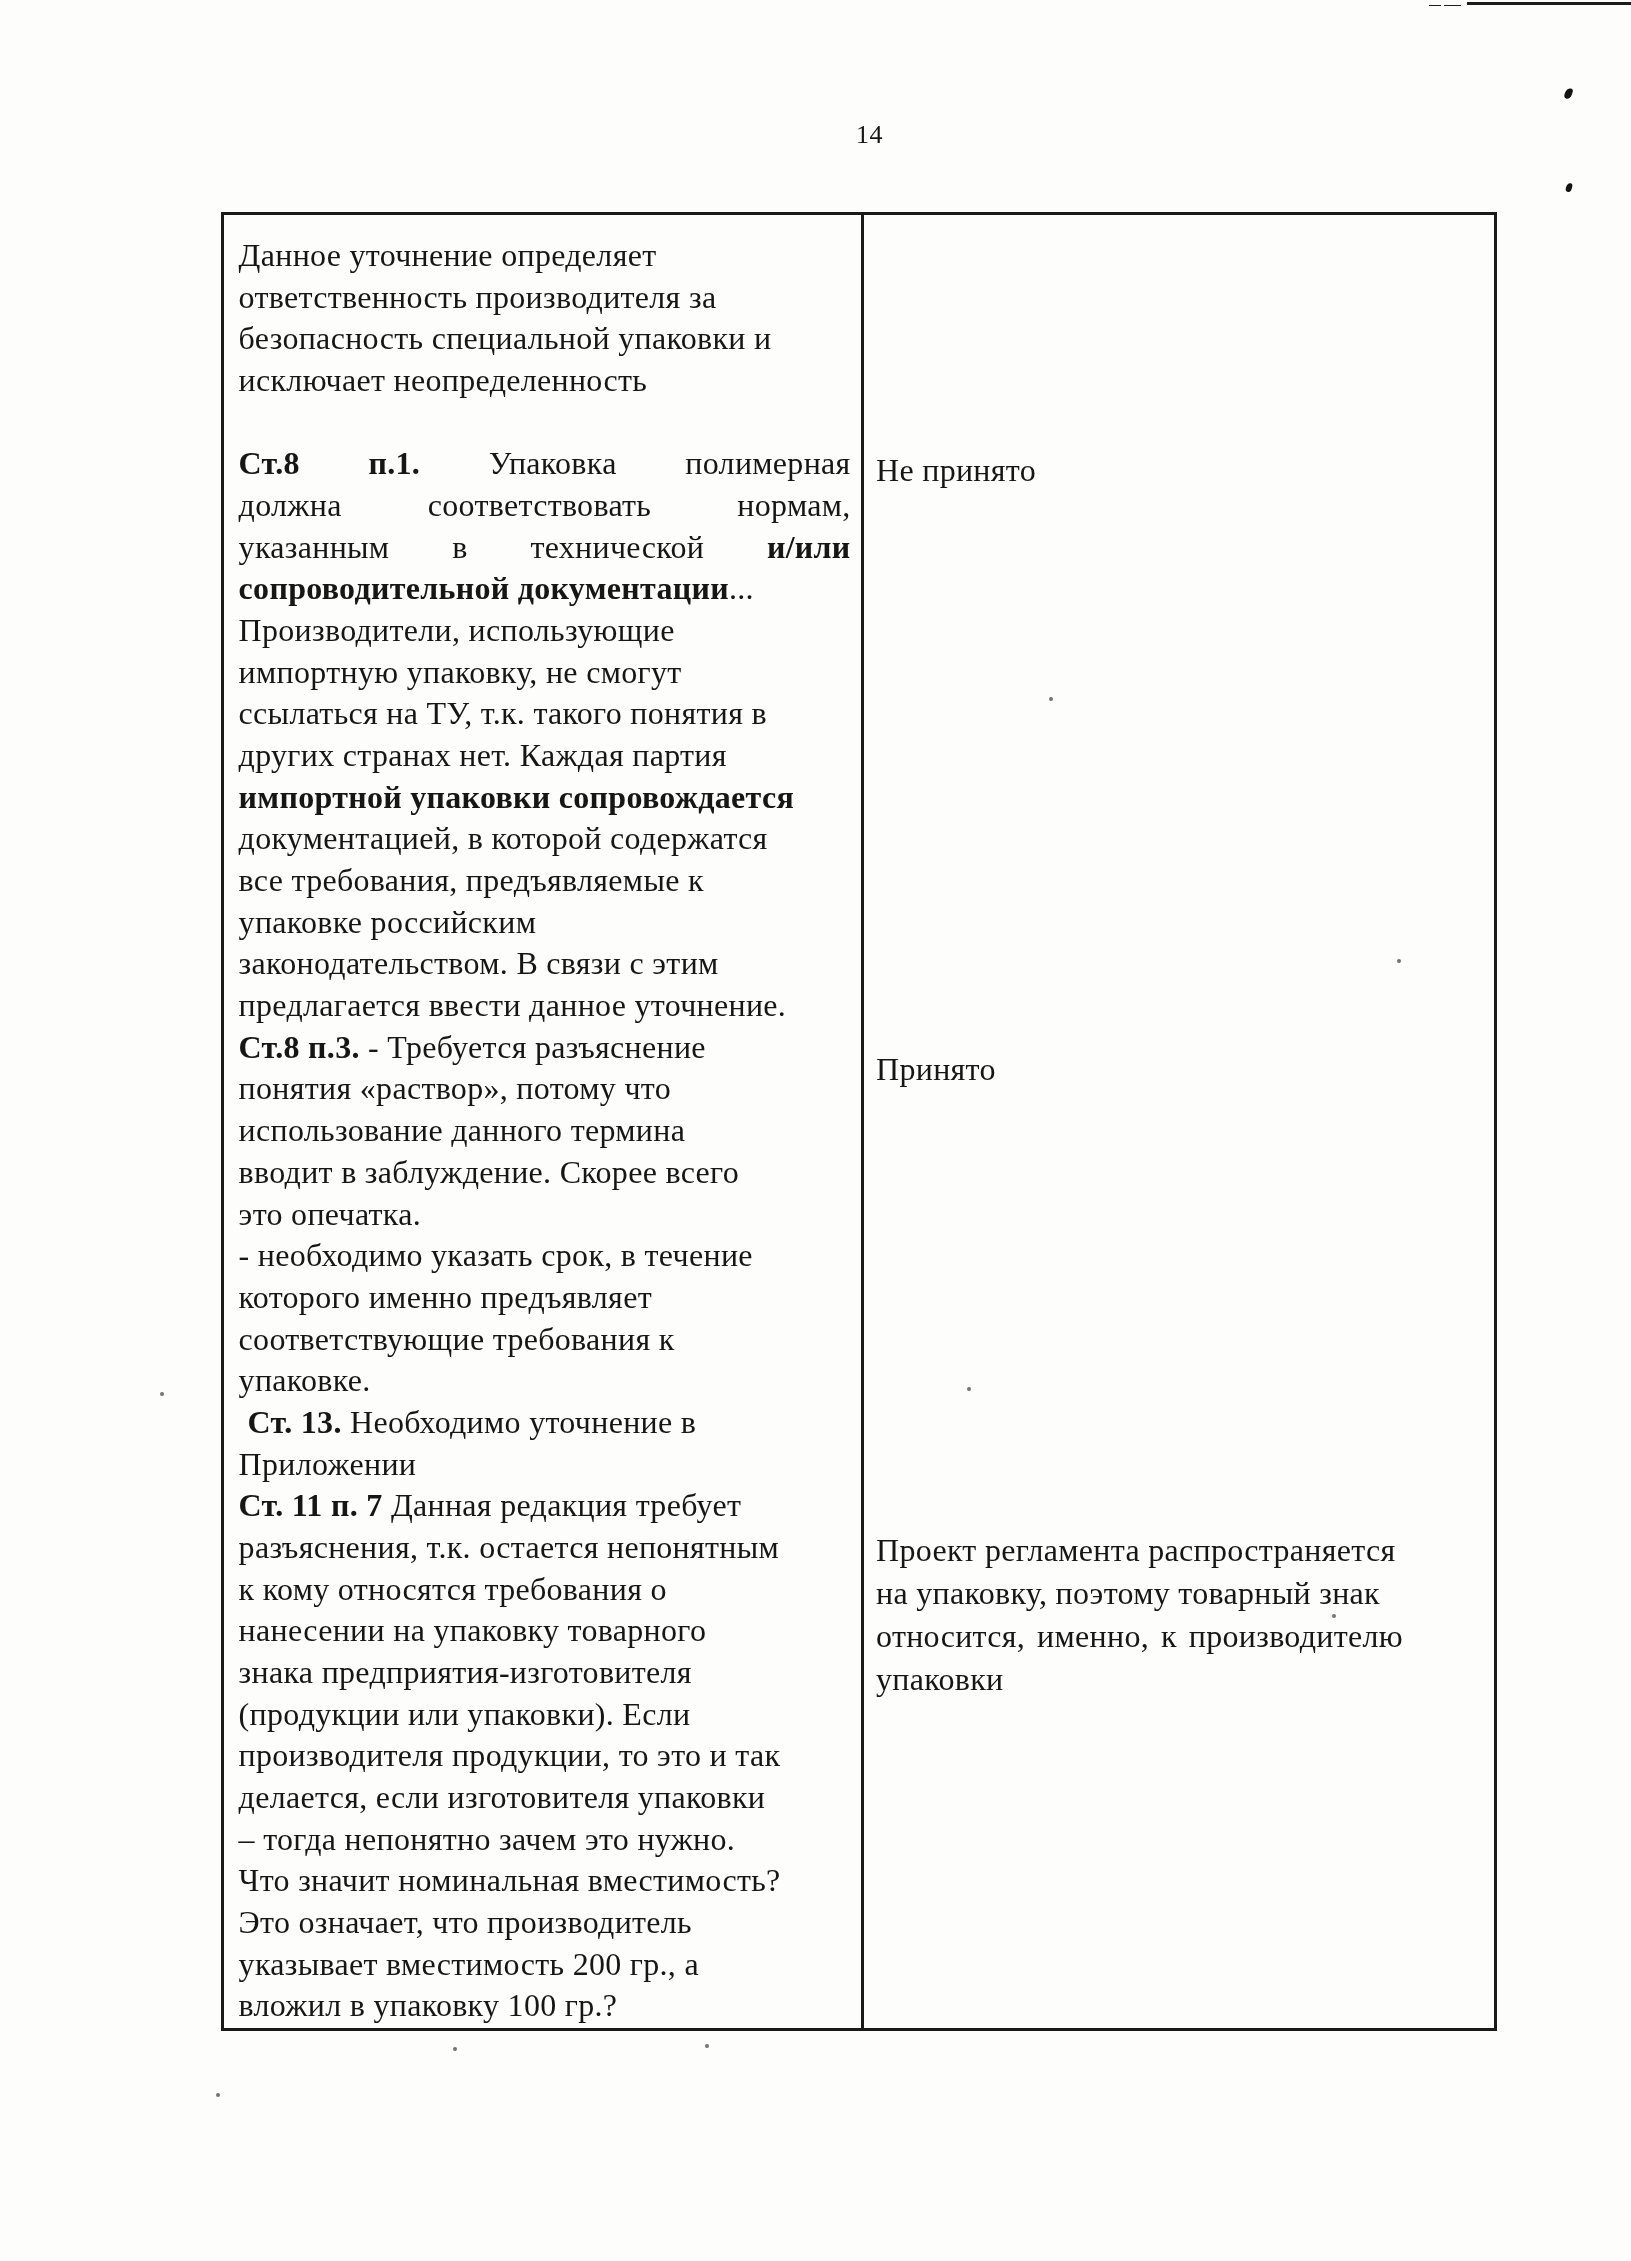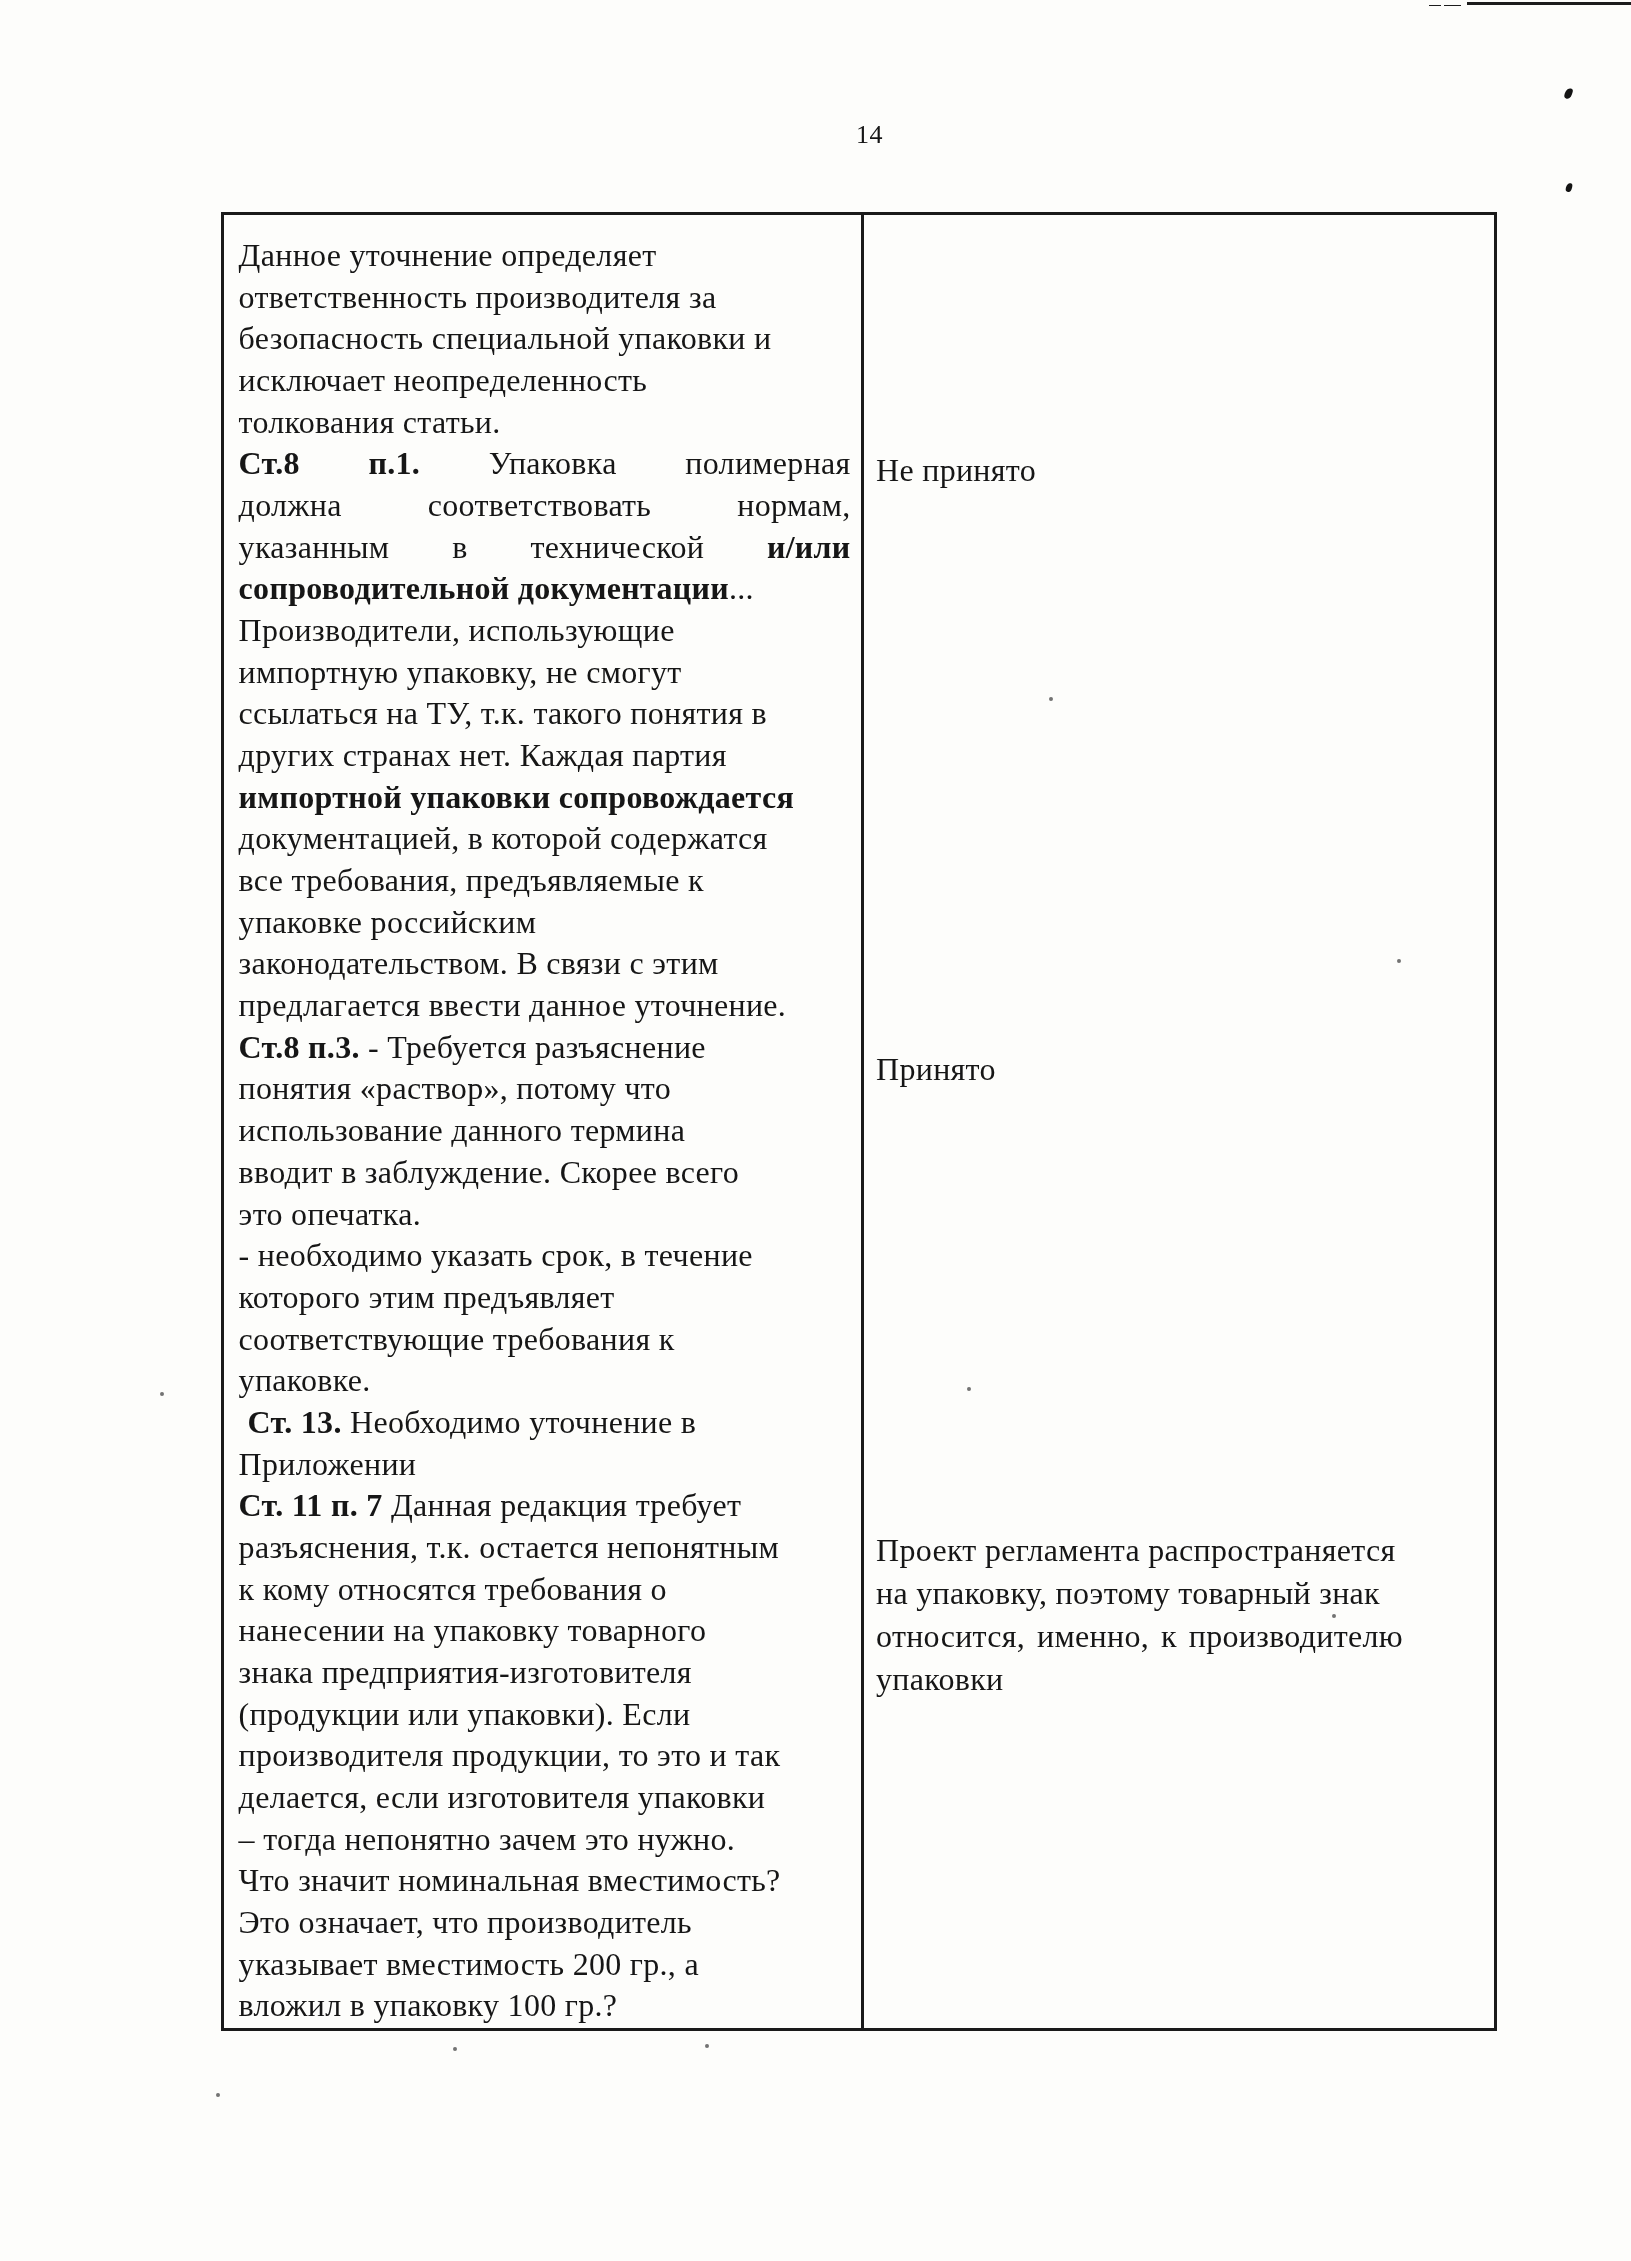--- a/index.html
+++ b/index.html
@@ -75,42 +75,41 @@
   <div class="dot" style="left:453px;top:2047px"></div>
   <div class="dot" style="left:705px;top:2044px"></div>
   <div class="dot" style="left:216px;top:2093px"></div>
 
   <div class="doc-table">
     <div class="col col-left" id="leftCol">
         <div class="tline" style="top: 0px;"><span>Данное уточнение определяет</span></div>
         <div class="tline" style="top: 42px;"><span>ответственность производителя за</span></div>
         <div class="tline" style="top: 83px;"><span>безопасность специальной упаковки и</span></div>
         <div class="tline" style="top: 125px;"><span>исключает неопределенность</span></div>
-        <div class="tline" style="top: 167px;"><span>толкования статьи.</span></div>
         <div class="tline just" style="top: 208px;"><span class="b">Ст.8 п.1.</span><span> Упаковка полимерная</span></div>
         <div class="tline just" style="top: 250px;"><span>должна соответствовать нормам,</span></div>
         <div class="tline just" style="top: 292px;"><span>указанным в технической </span><span class="b">и/или</span></div>
         <div class="tline" style="top: 333px;"><span class="b">сопроводительной документации</span><span>...</span></div>
         <div class="tline" style="top: 375px;"><span>Производители, использующие</span></div>
         <div class="tline" style="top: 417px;"><span>импортную упаковку, не смогут</span></div>
         <div class="tline" style="top: 458px;"><span>ссылаться на ТУ, т.к. такого понятия в</span></div>
         <div class="tline" style="top: 500px;"><span>других странах нет. Каждая партия</span></div>
         <div class="tline" style="top: 542px; font-weight: bold;"><span>импортной упаковки сопровождается</span></div>
         <div class="tline" style="top: 583px;"><span>документацией, в которой содержатся</span></div>
         <div class="tline" style="top: 625px;"><span>все требования, предъявляемые к</span></div>
         <div class="tline" style="top: 667px;"><span>упаковке российским</span></div>
         <div class="tline" style="top: 708px;"><span>законодательством. В связи с этим</span></div>
         <div class="tline" style="top: 750px;"><span>предлагается ввести данное уточнение.</span></div>
         <div class="tline" style="top: 792px;"><span class="b">Ст.8 п.3.</span><span> - Требуется разъяснение</span></div>
         <div class="tline" style="top: 833px;"><span>понятия «раствор», потому что</span></div>
         <div class="tline" style="top: 875px;"><span>использование данного термина</span></div>
         <div class="tline" style="top: 917px;"><span>вводит в заблуждение. Скорее всего</span></div>
         <div class="tline" style="top: 959px;"><span>это опечатка.</span></div>
         <div class="tline" style="top: 1000px;"><span>- необходимо указать срок, в течение</span></div>
-        <div class="tline" style="top: 1042px;"><span>которого этим предъявляет</span></div>
+        <div class="tline" style="top: 1042px;"><span>которого именно предъявляет</span></div>
         <div class="tline" style="top: 1084px;"><span>соответствующие требования к</span></div>
         <div class="tline" style="top: 1125px;"><span>упаковке.</span></div>
         <div class="tline ind" style="top: 1167px;"><span class="b">Ст. 13.</span><span> Необходимо уточнение в</span></div>
         <div class="tline" style="top: 1209px;"><span>Приложении</span></div>
         <div class="tline" style="top: 1250px;"><span class="b">Ст. 11 п. 7</span><span> Данная редакция требует</span></div>
         <div class="tline" style="top: 1292px;"><span>разъяснения, т.к. остается непонятным</span></div>
         <div class="tline" style="top: 1334px;"><span>к кому относятся требования о</span></div>
         <div class="tline" style="top: 1375px;"><span>нанесении на упаковку товарного</span></div>
         <div class="tline" style="top: 1417px;"><span>знака предприятия-изготовителя</span></div>
         <div class="tline" style="top: 1459px;"><span>(продукции или упаковки). Если</span></div>

